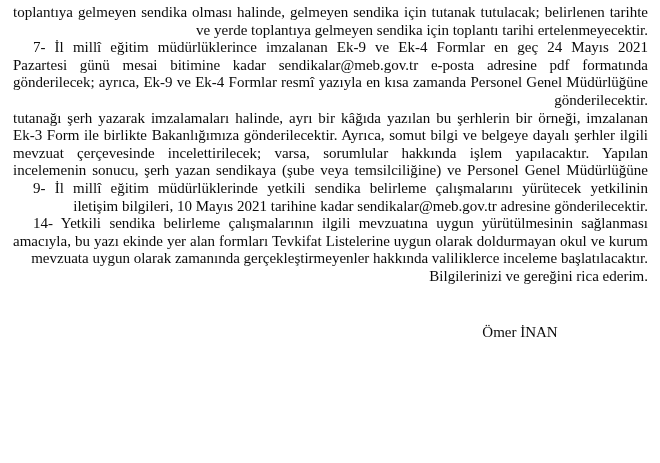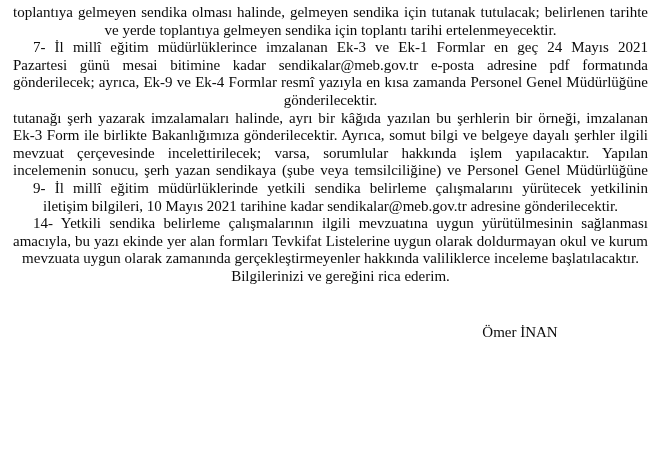--- a/index.html
+++ b/index.html
@@ -20,21 +20,21 @@
     height: 344px;
     padding: 4px 12px 0 13px;
     overflow: hidden;
   }
   .ln {
     font-size: 15px;
     line-height: 17.6px;
     height: 17.6px;
     overflow: hidden;
     white-space: normal;
-    text-align: center;
+    text-align: right;
   }
   .j {
     text-align: justify;
     text-align-last: justify;
   }
   .ind {
     text-indent: 20px;
   }
   .closing {
     text-indent: 20px;
@@ -55,21 +55,21 @@
 <body>
 
 <div class="page">
 
   <section class="para">
     <div class="ln j">toplantıya gelmeyen sendika olması halinde, gelmeyen sendika için tutanak tutulacak; belirlenen tarihte</div>
     <div class="ln">ve yerde toplantıya gelmeyen sendika için toplantı tarihi ertelenmeyecektir.</div>
   </section>
 
   <section class="para">
-    <div class="ln j ind">7- İl millî eğitim müdürlüklerince imzalanan Ek-3 ve Ek-1 Formlar en geç 24 Mayıs 2021</div>
+    <div class="ln j ind">7- İl millî eğitim müdürlüklerince imzalanan Ek-9 ve Ek-4 Formlar en geç 24 Mayıs 2021</div>
     <div class="ln j">Pazartesi günü mesai bitimine kadar sendikalar@meb.gov.tr e-posta adresine pdf formatında</div>
     <div class="ln j">gönderilecek; ayrıca, Ek-9 ve Ek-4 Formlar resmî yazıyla en kısa zamanda Personel Genel Müdürlüğüne</div>
     <div class="ln">gönderilecektir.</div>
   </section>
 
   <section class="para">
     <div class="ln j">tutanağı şerh yazarak imzalamaları halinde, ayrı bir kâğıda yazılan bu şerhlerin bir örneği, imzalanan</div>
     <div class="ln j">Ek-3 Form ile birlikte Bakanlığımıza gönderilecektir. Ayrıca, somut bilgi ve belgeye dayalı şerhler ilgili</div>
     <div class="ln j">mevzuat çerçevesinde incelettirilecek; varsa, sorumlular hakkında işlem yapılacaktır. Yapılan</div>
     <div class="ln j">incelemenin sonucu, şerh yazan sendikaya (şube veya temsilciliğine) ve Personel Genel Müdürlüğüne</div>

